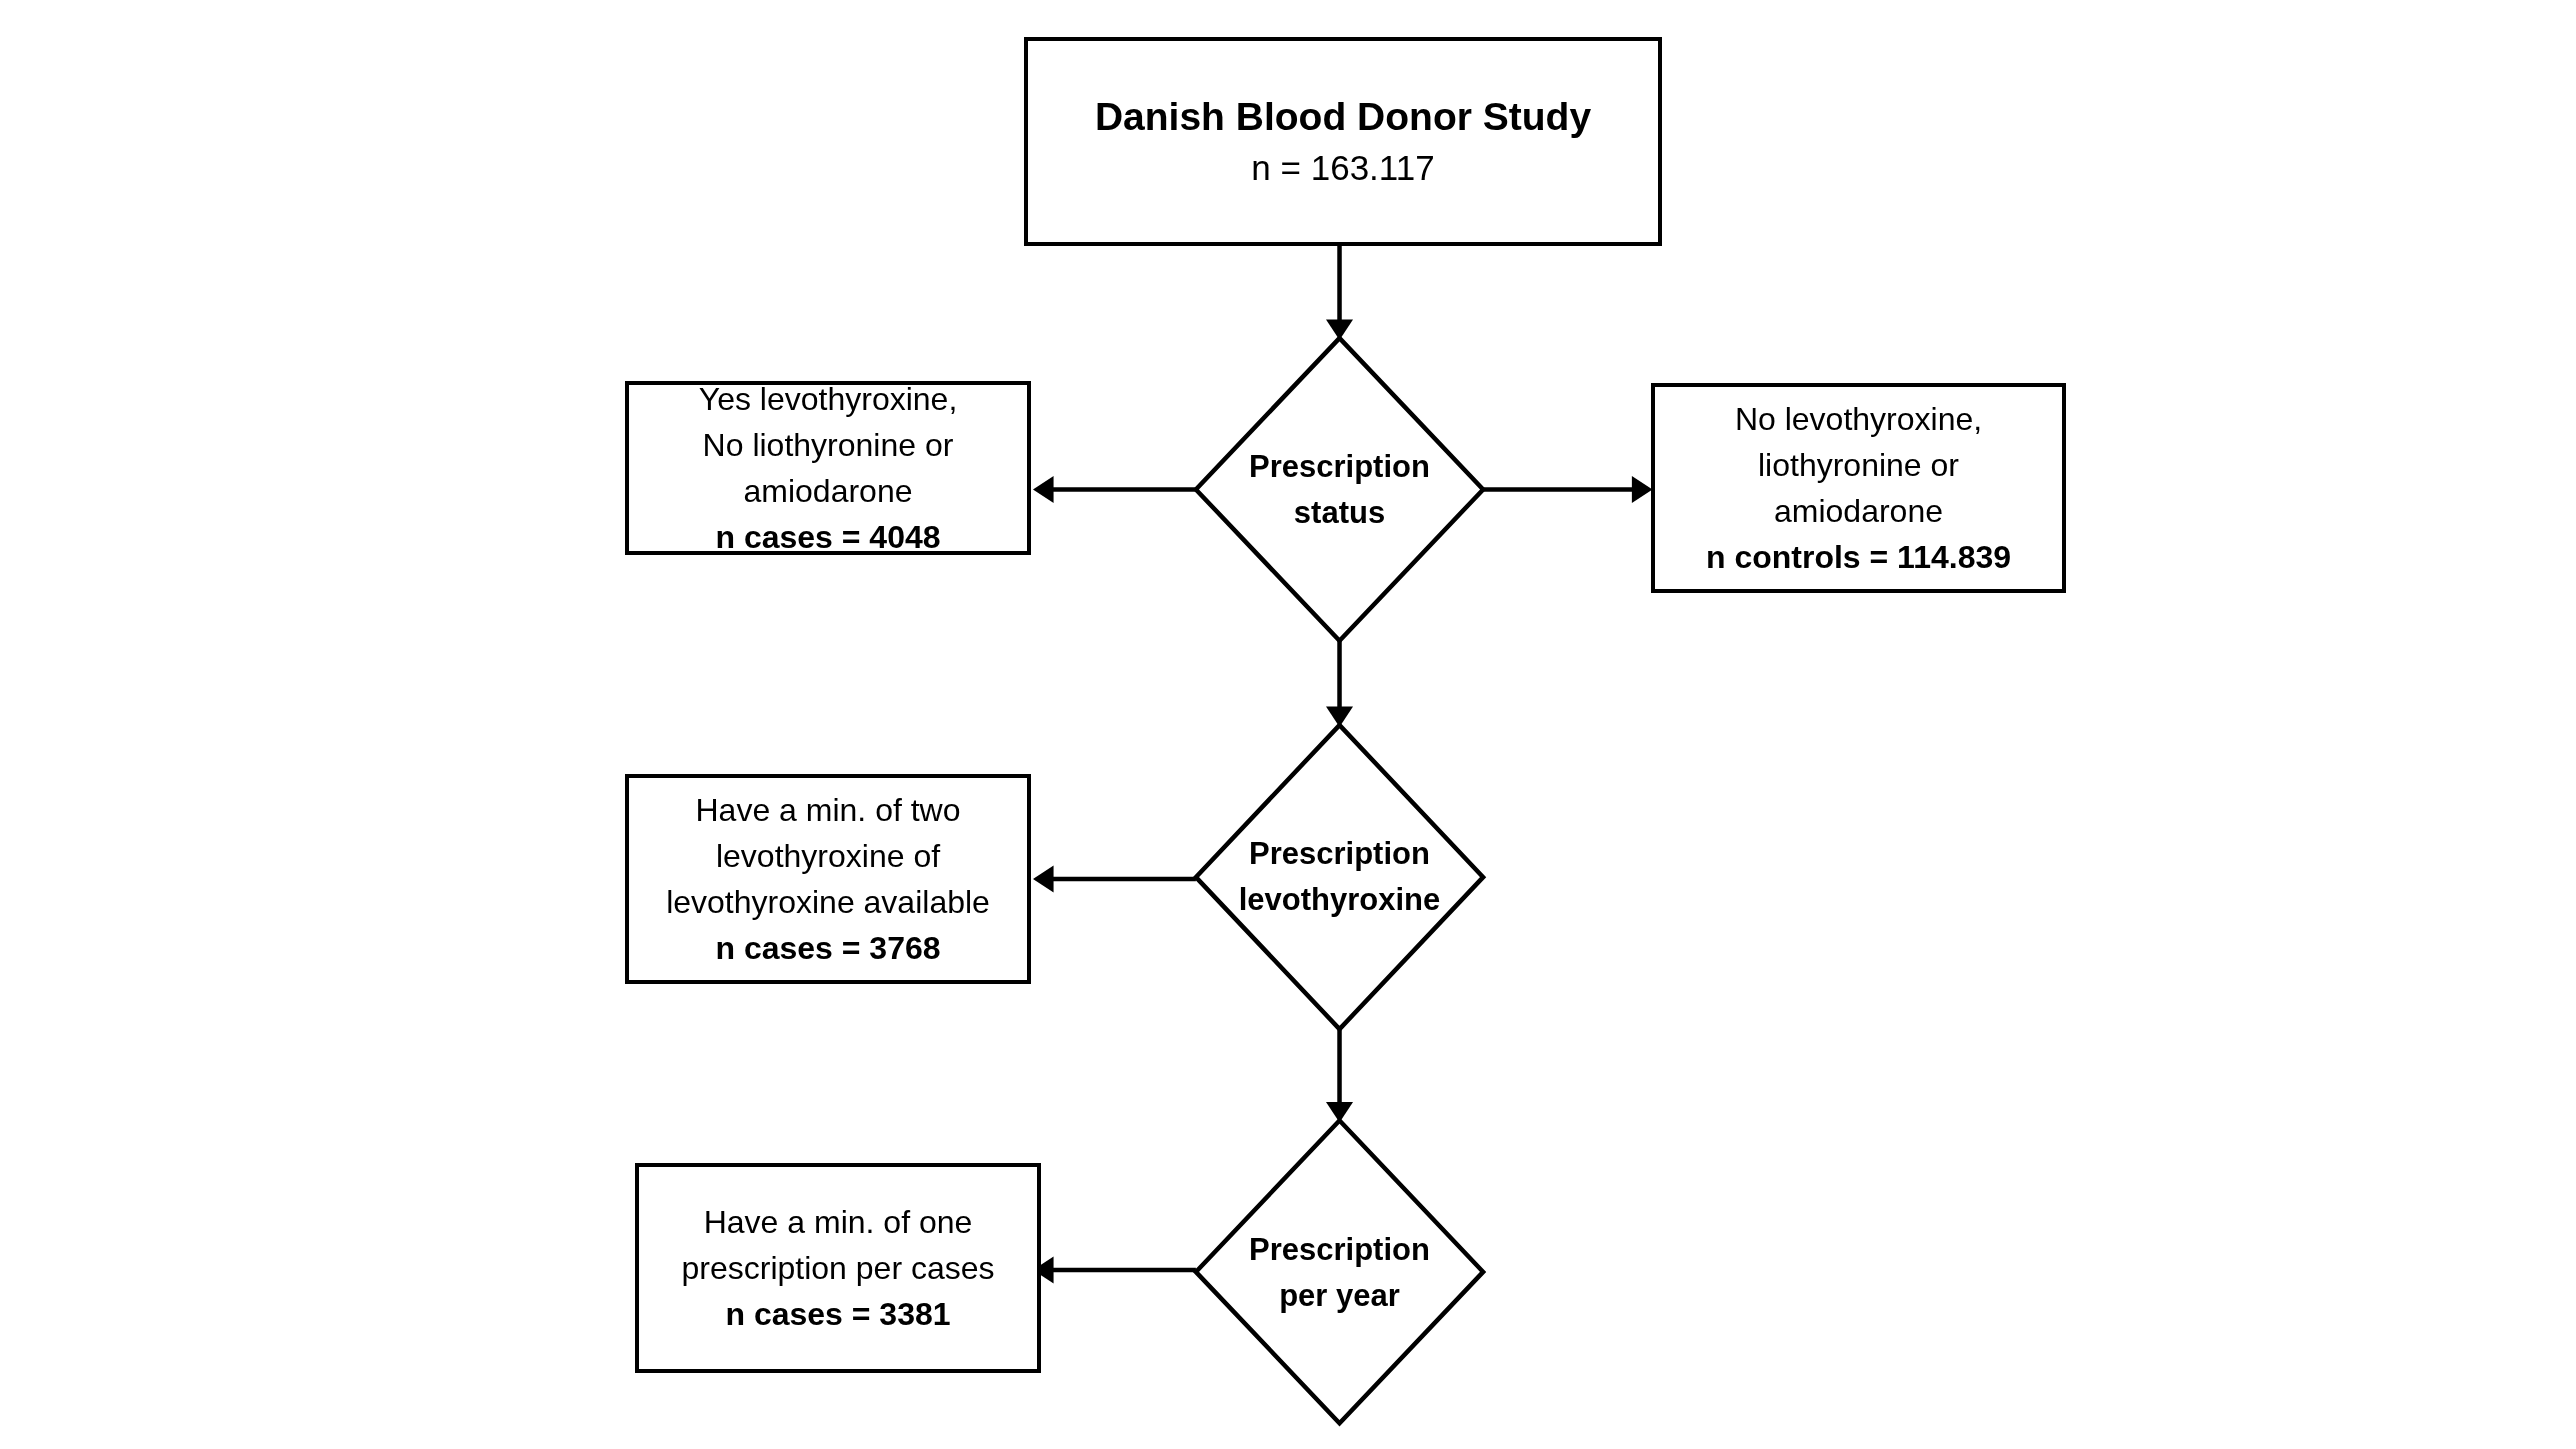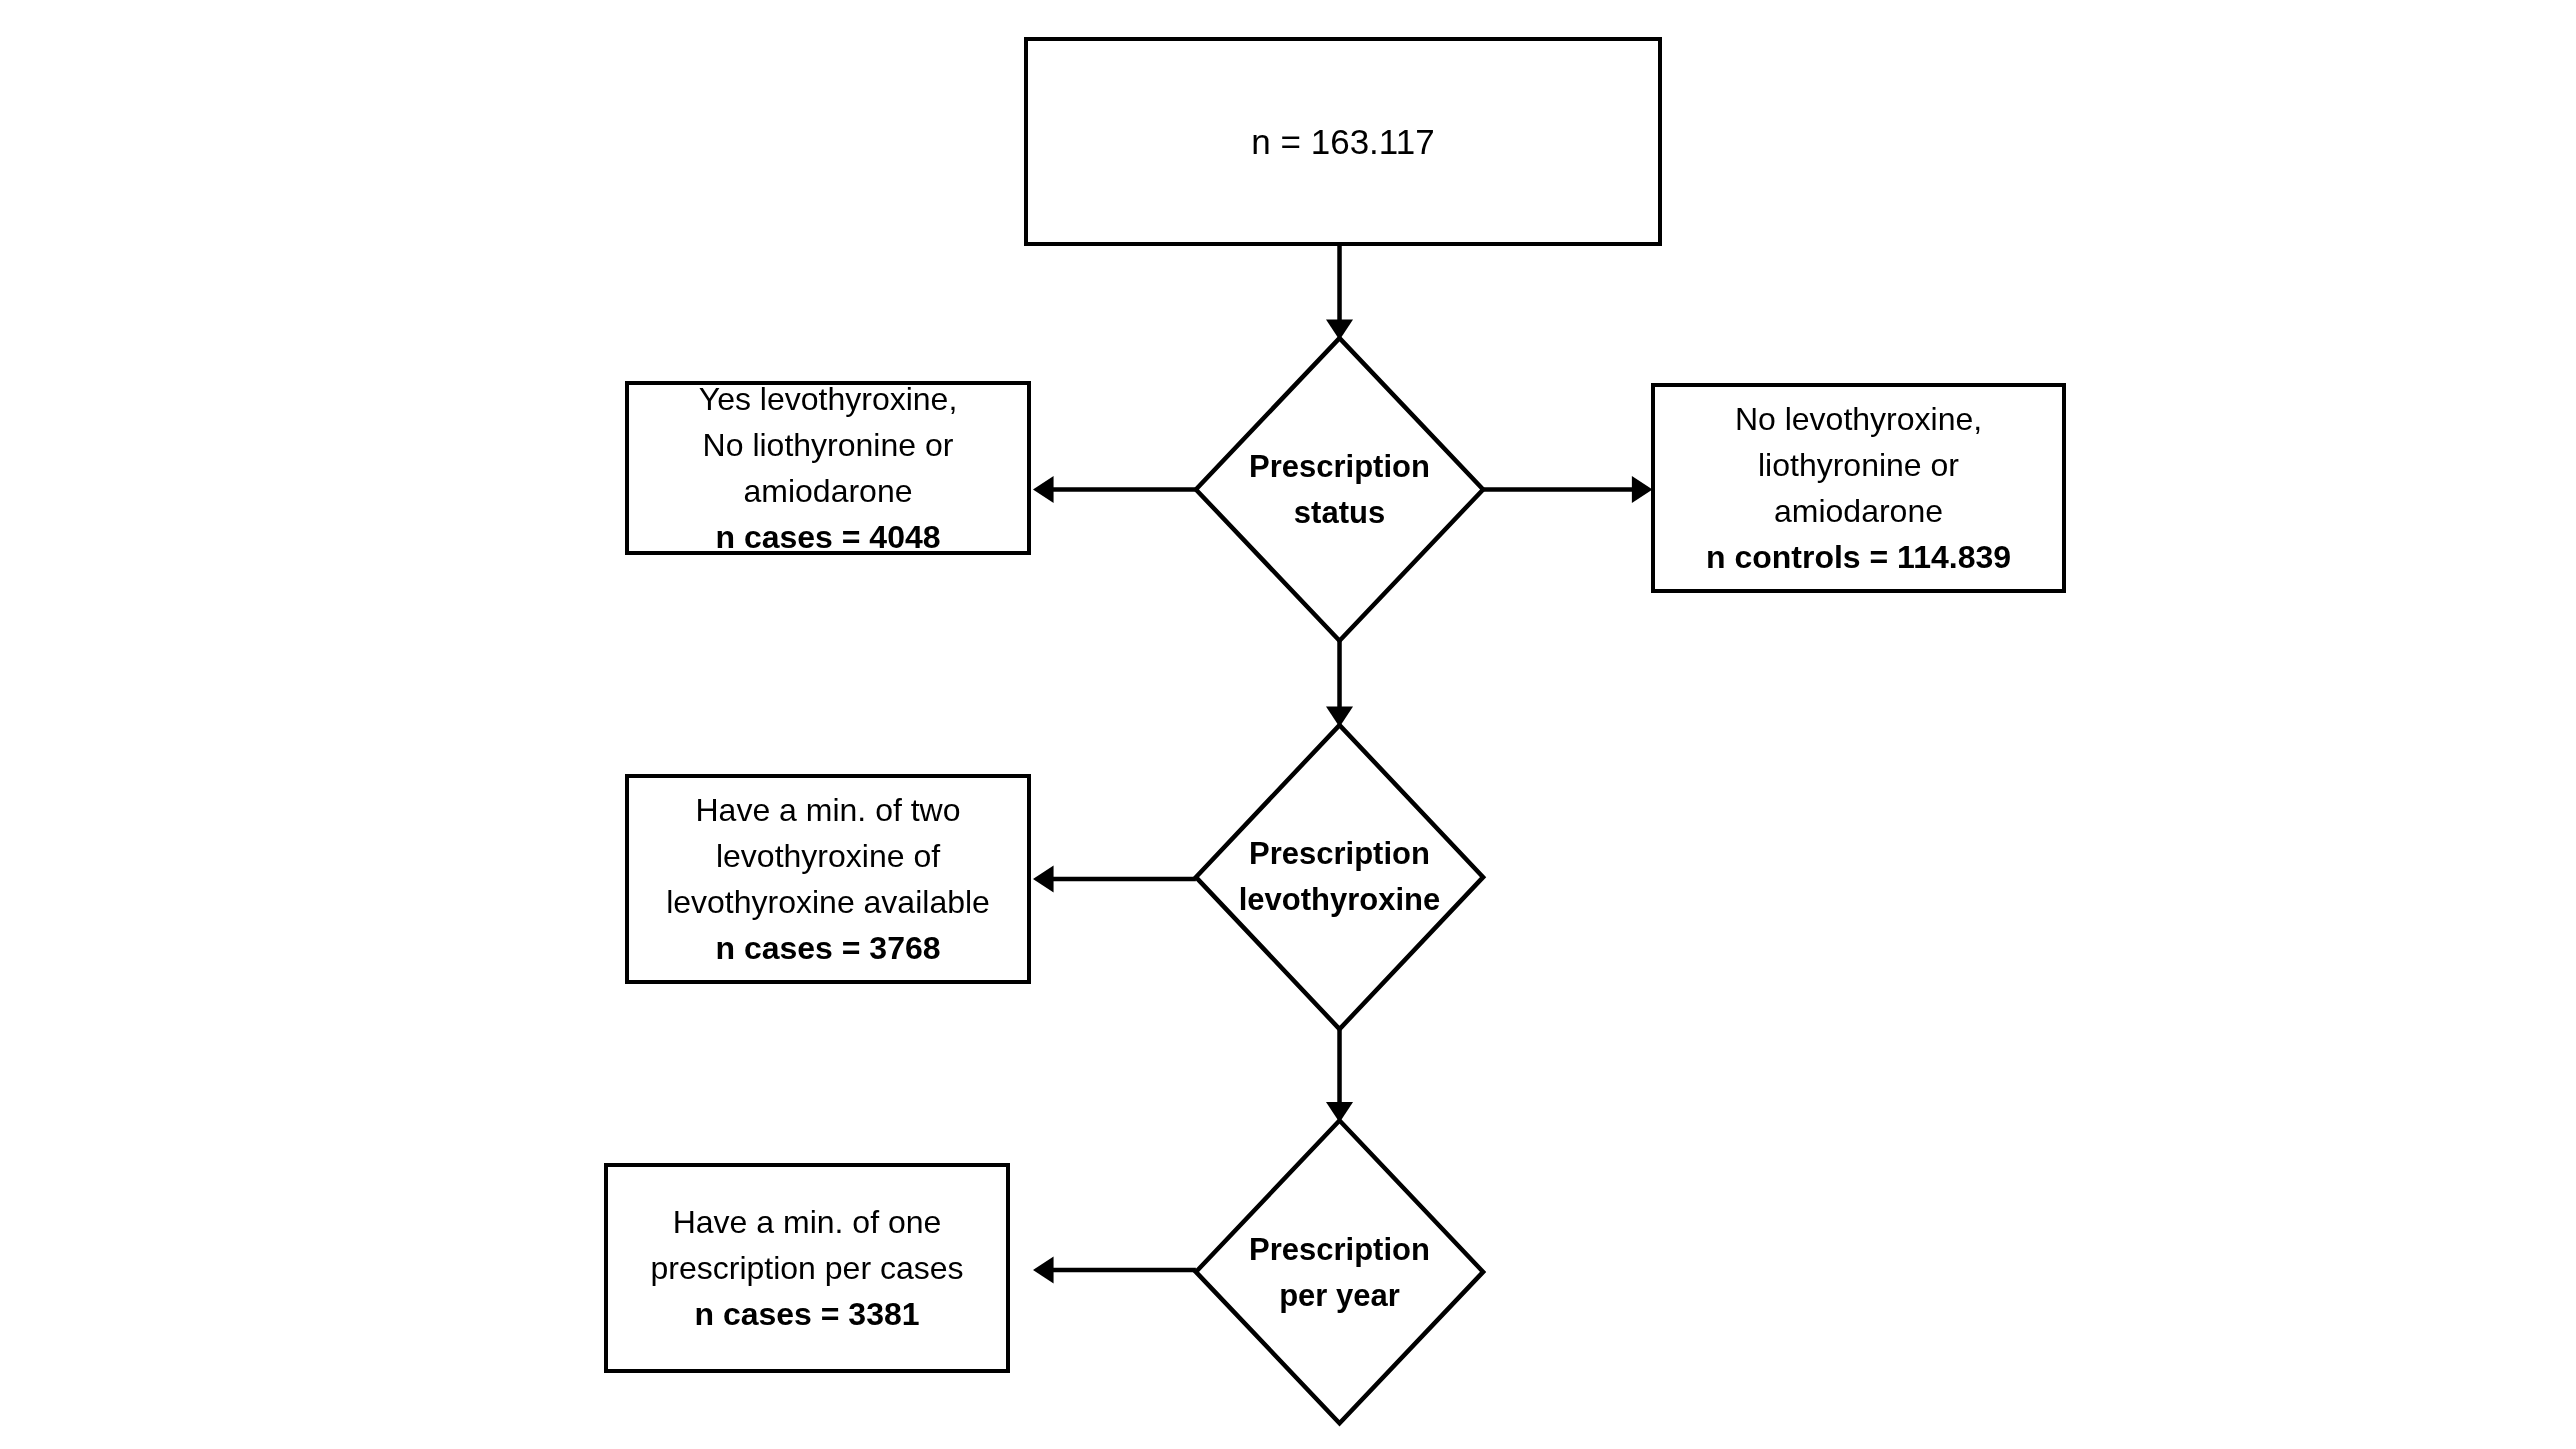--- a/index.html
+++ b/index.html
@@ -106,20 +106,21 @@
     <polygon class="head" points="1604,1365 1636,1344 1636,1386"></polygon>
 
     <line x1="2080" y1="1598" x2="2080" y2="1715"></line>
     <polygon class="head" points="2080,1743 2059,1711 2101,1711"></polygon>
 
     <line x1="1857" y1="1972" x2="1630" y2="1972"></line>
     <polygon class="head" points="1604,1972 1636,1951 1636,1993"></polygon>
   </svg>
 
   <div class="node" style="left:1024px; top:37px; width:638px; height:209px;">
+    <div class="title-line">Danish Blood Donor Study</div>
     <div class="subtitle-line">n = 163.117</div>
   </div>
 
   <div class="node" style="left:625px; top:381px; width:406px; height:174px;">
     <div class="box-line">Yes levothyroxine,</div>
     <div class="box-line">No liothyronine or</div>
     <div class="box-line">amiodarone</div>
     <div class="box-line bold">n cases = 4048</div>
   </div>
 
@@ -130,21 +131,21 @@
     <div class="box-line bold">n controls = 114.839</div>
   </div>
 
   <div class="node" style="left:625px; top:774px; width:406px; height:210px;text-align:right;">
     <div class="box-line">Have a min. of two</div>
     <div class="box-line">levothyroxine of</div>
     <div class="box-line">levothyroxine available</div>
     <div class="box-line bold">n cases = 3768</div>
   </div>
 
-  <div class="node" style="left:604px; top:1163px; width:406px; height:210px;">
+  <div class="node" style="left:635px; top:1163px; width:406px; height:210px;">
     <div class="box-line">Have a min. of one</div>
     <div class="box-line">prescription per cases</div>
     <div class="box-line bold">n cases = 3381</div>
   </div>
 
   <div class="diamond-label" style="left:1196px; top:338px; width:287px; height:303px;">
     <div>Prescription</div>
     <div>status</div>
   </div>
 

